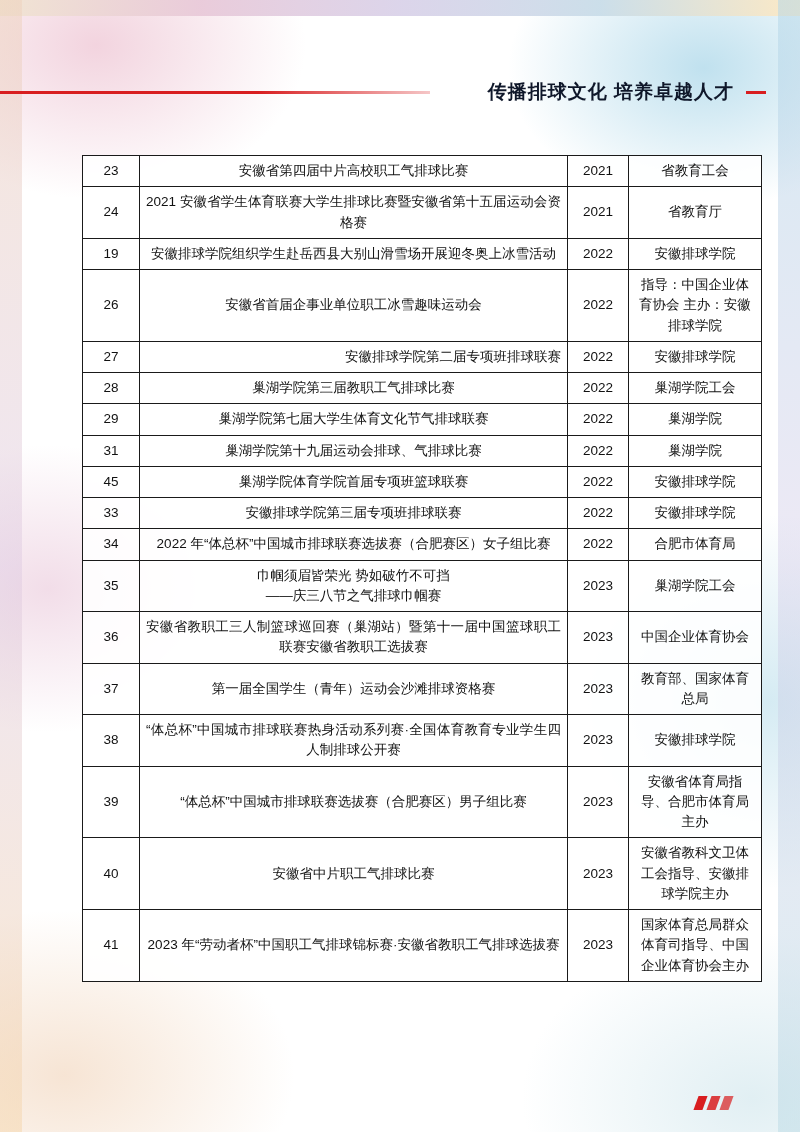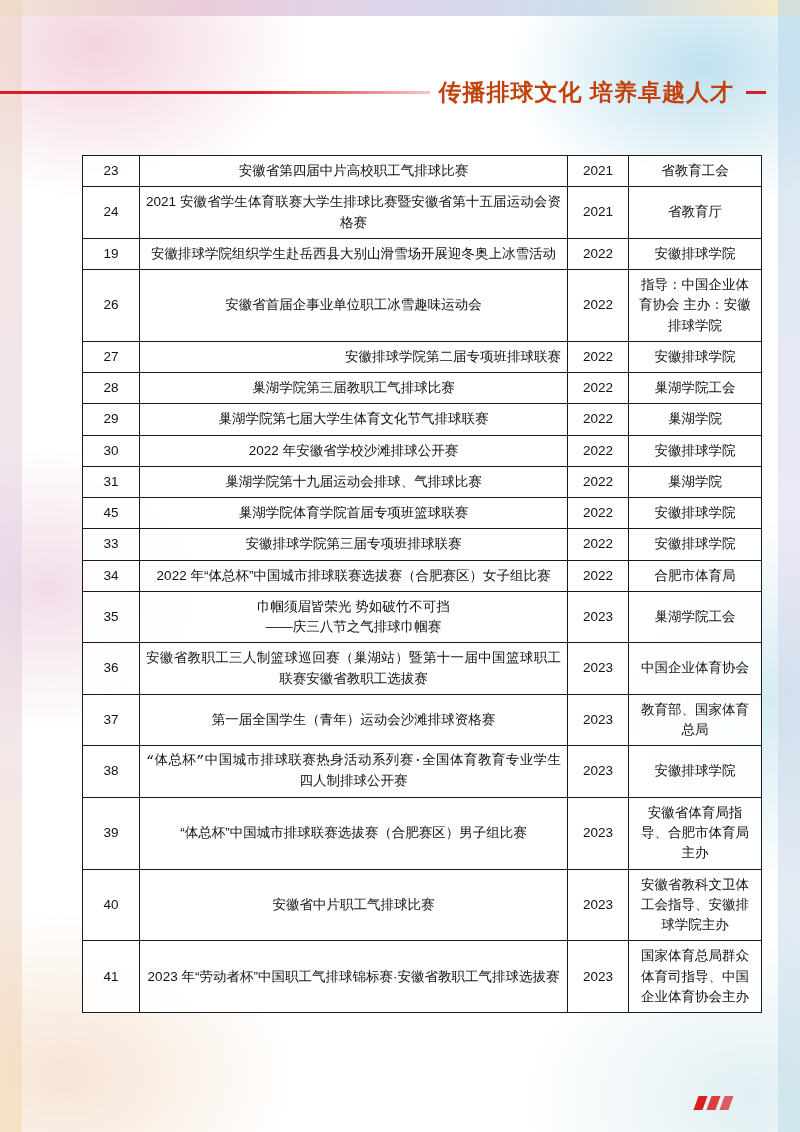--- a/index.html
+++ b/index.html
@@ -70,23 +70,23 @@
     position: absolute;
     right: 34px;
     top: 17px;
     height: 3px;
     width: 20px;
     background: #d81e20;
   }
   .slogan {
     position: relative;
     z-index: 2;
-    font-size: 23px;
+    font-size: 19px;
     font-weight: bold;
-    color: #c2410c;
+    color: #0f172a;
     letter-spacing: 1px;
     background: transparent;
     padding: 0 10px;
     white-space: nowrap;
   }
 
   
   .table-wrap {
     position: absolute;
     top: 155px;
@@ -190,26 +190,20 @@
           <td class="c-year">2022</td>
           <td class="c-org">巢湖学院工会</td>
         </tr>
         <tr>
           <td class="c-no">29</td>
           <td class="c-name" style="white-space: pre-line;">巢湖学院第七届大学生体育文化节气排球联赛</td>
           <td class="c-year">2022</td>
           <td class="c-org">巢湖学院</td>
         </tr>
         <tr>
-          <td class="c-no">30</td>
-          <td class="c-name" style="white-space: pre-line;">2022 年安徽省学校沙滩排球公开赛</td>
-          <td class="c-year">2022</td>
-          <td class="c-org">安徽排球学院</td>
-        </tr>
-        <tr>
           <td class="c-no">31</td>
           <td class="c-name" style="white-space: pre-line;">巢湖学院第十九届运动会排球、气排球比赛</td>
           <td class="c-year">2022</td>
           <td class="c-org">巢湖学院</td>
         </tr>
         <tr>
           <td class="c-no">45</td>
           <td class="c-name" style="white-space: pre-line;">巢湖学院体育学院首届专项班篮球联赛</td>
           <td class="c-year">2022</td>
           <td class="c-org">安徽排球学院</td>
@@ -240,21 +234,21 @@
           <td class="c-org">中国企业体育协会</td>
         </tr>
         <tr>
           <td class="c-no">37</td>
           <td class="c-name" style="white-space: pre-line;">第一届全国学生（青年）运动会沙滩排球资格赛</td>
           <td class="c-year">2023</td>
           <td class="c-org">教育部、国家体育总局</td>
         </tr>
         <tr>
           <td class="c-no">38</td>
-          <td class="c-name left" style="white-space: pre-line; font-family: Liberation Mono, monospace;">“体总杯”中国城市排球联赛热身活动系列赛·全国体育教育专业学生四人制排球公开赛</td>
+          <td class="c-name left" style="white-space: pre-line;">“体总杯”中国城市排球联赛热身活动系列赛·全国体育教育专业学生四人制排球公开赛</td>
           <td class="c-year">2023</td>
           <td class="c-org">安徽排球学院</td>
         </tr>
         <tr>
           <td class="c-no">39</td>
           <td class="c-name left" style="white-space: pre-line;">“体总杯”中国城市排球联赛选拔赛（合肥赛区）男子组比赛</td>
           <td class="c-year">2023</td>
           <td class="c-org">安徽省体育局指导、合肥市体育局主办</td>
         </tr>
         <tr>

